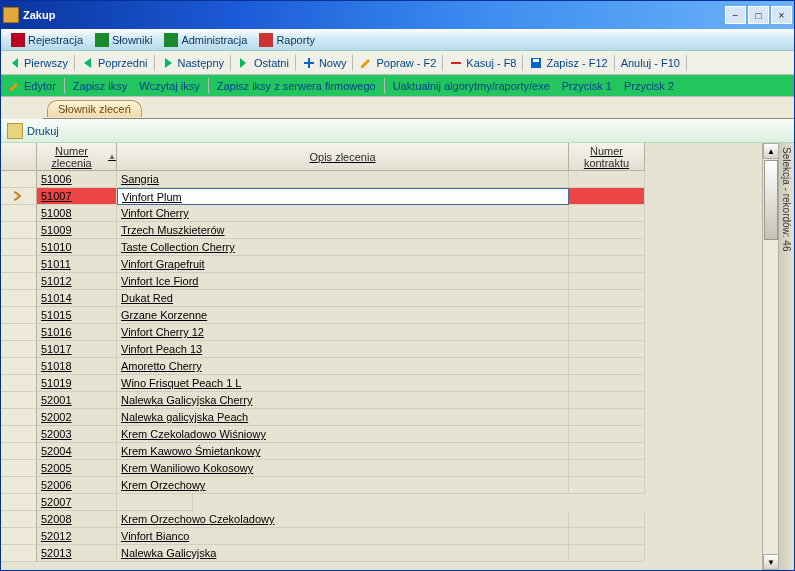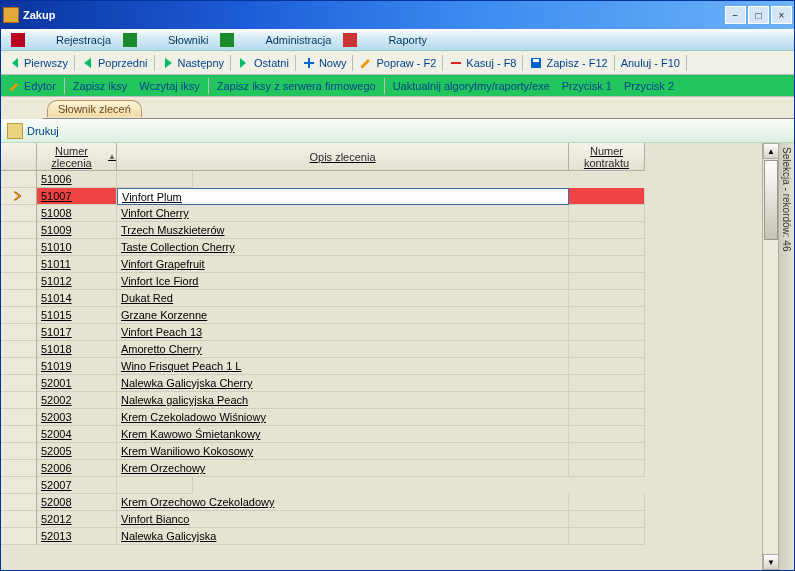--- a/index.html
+++ b/index.html
@@ -4,21 +4,21 @@
 <style>
   * { box-sizing: border-box; margin: 0; padding: 0; font-family: Tahoma, Arial, sans-serif; font-size: 11px; }
   body { background: #ece9d8; width: 795px; height: 571px; overflow: hidden; }
   .window { width: 795px; height: 571px; border: 1px solid #003399; background: #ece9d8; display: flex; flex-direction: column; }
   .titlebar { height: 28px; background: linear-gradient(to right,#0a349e,#1c5bd8 30%,#3c8cf0 60%,#6db3f8); color: #fff; display: flex; align-items: center; padding: 0 2px; }
   .titlebar .icon { width: 16px; height: 16px; background: #e2a83a; border: 1px solid #a96d10; margin-right: 4px; display:inline-block; }
   .titlebar .title { flex: 1; font-weight: bold; }
   .win-btns { display: flex; }
   .win-btn { width: 21px; height: 18px; background: #d6e6f7; border: 1px solid #fff; margin-left: 2px; display:flex; align-items:center; justify-content:center; font-family: Arial; font-size:10px; color:#222; }
   .menubar { height: 22px; background: linear-gradient(#fff,#d6ecf5 40%,#b7d9ee); display:flex; align-items:center; padding: 0 4px; border-bottom:1px solid #9cb; }
-  .menuitem { display:flex; align-items:center; padding:0 6px; height:20px; color:#00355f;gap:28px; }
+  .menuitem { display:flex; align-items:center; padding:0 6px; height:20px; color:#00355f; }
   .menuitem span.micon { width:14px; height:14px; margin-right:3px; display:inline-block; }
   .toolbar1 { height: 24px; background:#f1f0e7; display:flex; align-items:center; padding:0 2px; border-bottom:1px solid #bbb; color:#00438c; }
   .tb1-item { display:flex; align-items:center; padding:0 4px; height:22px; }
   .tb1-item .ticon { width:14px; height:14px; margin-right:3px; display:inline-block; }
   .sep { width:1px; height:16px; background:#bbb; margin:0 2px; }
   .toolbar2 { height:22px; background:#22c55e; display:flex; align-items:center; padding:0 2px; border-bottom:1px solid #bbb; color:#00438c; }
   .tb2-item { padding:0 6px; display:flex; align-items:center; }
   .tab-row { height:22px; background:#ece9d8; display:flex; align-items:center; padding:2px 4px 0 4px; border-bottom:1px solid #8a867a;margin-left:42px; }
   .tab { background: linear-gradient(#fef6d6,#f2d9a8); border:1px solid #b5966b; border-bottom:none; border-radius:10px 10px 0 0; padding:2px 10px; color:#6b4a1e; font-weight:normal; }
   .printbar { height:24px; background: linear-gradient(#fafdfa,#dcefe0); display:flex; align-items:center; padding:0 6px; color:#00438c; border-bottom:1px solid #b9d9bd; }
@@ -210,20 +210,21 @@
               <span>Numer zlecenia</span>
               <span class="sort-ind">▲</span>
             </div>
           <div class="ghead gcol-desc">Opis zlecenia</div>
           <div class="ghead gcol-kontr">Numer kontraktu</div>
         </div>
         <div class="gbody" id="grid-body">
             <div class="grow">
               <div class="arrow-ind"></div>
               <div class="gcell gcol-num">51006</div>
+              <div class="gcell gcol-desc desc">Sangria</div>
               <div class="gcell gcol-kontr"></div>
             </div>
             <div class="grow selected">
               <div class="arrow-ind">
                 <svg width="12" height="10">
                   <path d="M1 1h2l5 4-5 4H1l5-4z" fill="#e9a22b" stroke="#b77410"></path>
                 </svg>
               </div>
               <div class="gcell gcol-num">51007</div>
               <div class="gcell gcol-desc desc">Vinfort Plum</div>
@@ -262,20 +263,26 @@
             <div class="grow">
               <div class="arrow-ind"></div>
               <div class="gcell gcol-num">51014</div>
               <div class="gcell gcol-desc desc">Dukat Red</div>
               <div class="gcell gcol-kontr"></div>
             </div>
             <div class="grow">
               <div class="arrow-ind"></div>
               <div class="gcell gcol-num">51015</div>
               <div class="gcell gcol-desc desc">Grzane Korzenne</div>
+              <div class="gcell gcol-kontr"></div>
+            </div>
+            <div class="grow">
+              <div class="arrow-ind"></div>
+              <div class="gcell gcol-num">51016</div>
+              <div class="gcell gcol-desc desc">Vinfort Cherry 12</div>
               <div class="gcell gcol-kontr"></div>
             </div>
             <div class="grow">
               <div class="arrow-ind"></div>
               <div class="gcell gcol-num">51017</div>
               <div class="gcell gcol-desc desc">Vinfort Peach 13</div>
               <div class="gcell gcol-kontr"></div>
             </div>
             <div class="grow">
               <div class="arrow-ind"></div>

